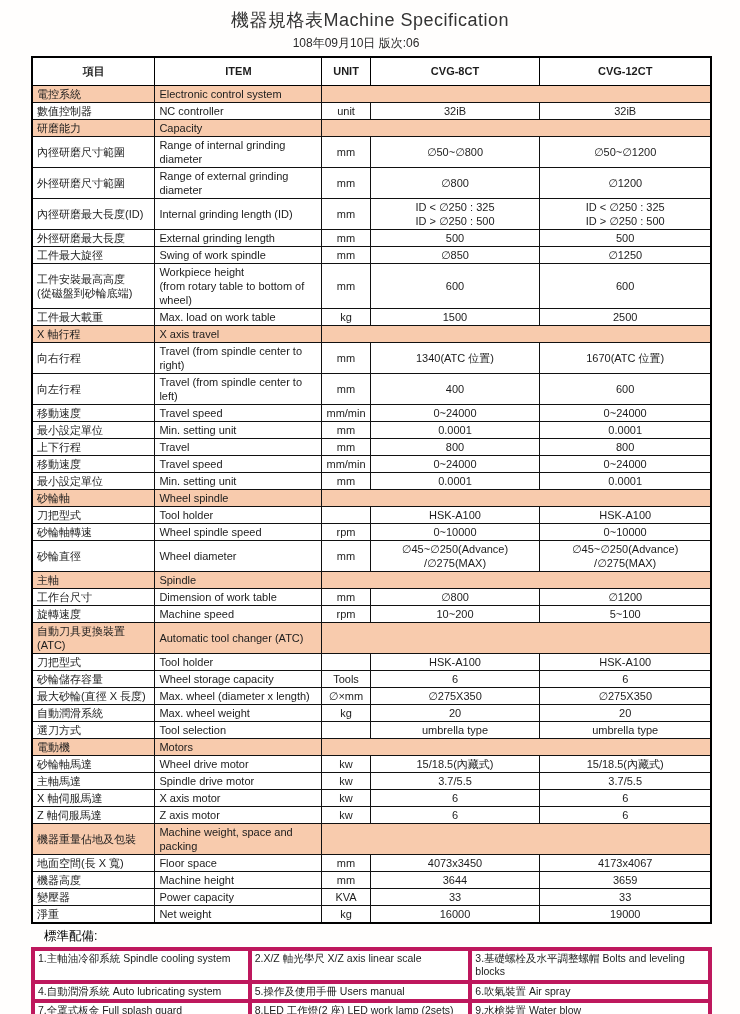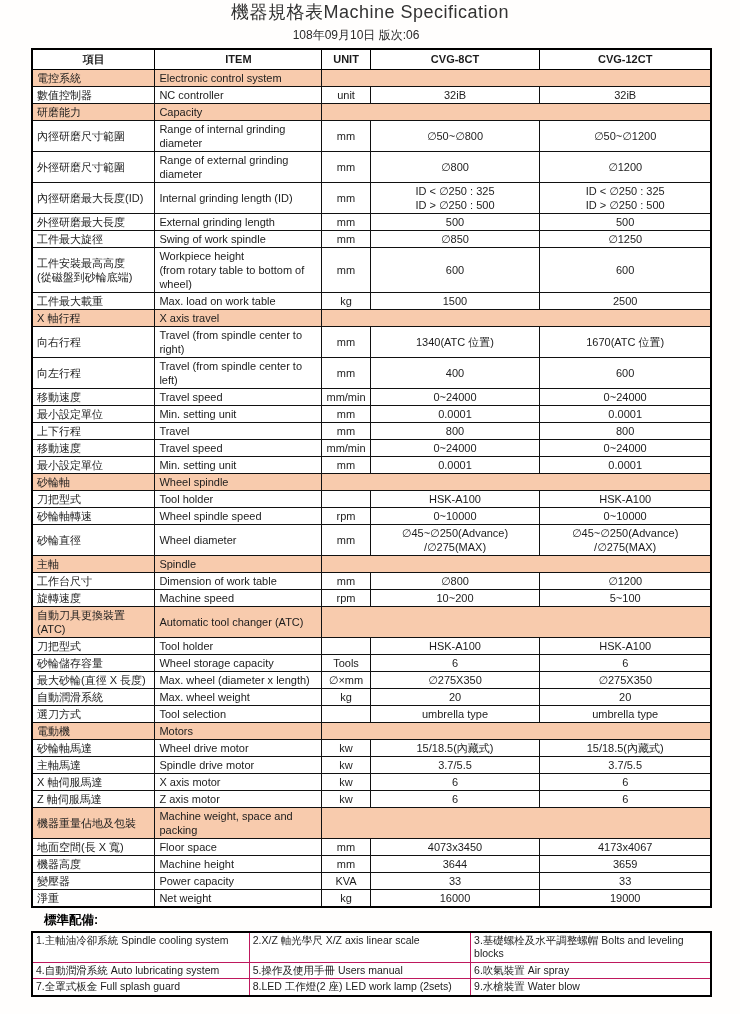--- a/index.html
+++ b/index.html
@@ -3,49 +3,49 @@
 <meta charset="utf-8">
 <style>
   * { margin:0; padding:0; box-sizing:border-box; }
   html,body { background:#ffffff; }
   .page {
     position:relative; width:740px; height:1014px; background:#fffefd;
     font-family:"Liberation Sans","DejaVu Sans",sans-serif; color:#1c1c1c;
     overflow:hidden;
   }
   .doc-title {
-    text-align:center; padding-top:0; font-size:18px; letter-spacing:.5px;
+    text-align:center; padding-top:8px; font-size:18px; letter-spacing:.5px;
     color:#333; font-weight:500;
   }
   .doc-date {
     width:712px; text-align:center; font-size:12px; color:#2a2a2a; margin-top:3px;
   }
   table { border-collapse:collapse; table-layout:fixed; }
   .spec-table {
     margin:4px 0 0 31px; width:681px; border:2px solid #000;
   }
   .spec-table th {
-    border:1px solid #000; font-size:11px; font-weight:bold; height:20px;
+    border:1px solid #000; font-size:11px; font-weight:bold; height:28px;
     text-align:center; background:#fff; padding:0 3px;
   }
   .spec-table td {
     border:1px solid #111; font-size:11px; line-height:14px; padding:1px 4px;
     vertical-align:middle; white-space:pre-line; background:#fff;
   }
   .spec-table td.c-zh, .spec-table td.c-en { text-align:left; }
   .spec-table td.c-unit, .spec-table td.c-v { text-align:center; }
   .spec-table tr.section td { background:var(--section-bg,#F8CBAD); font-weight:500; }
   .acc-label {
-    margin:4px 0 2px 44px; font-size:12.5px; font-weight:bold; color:#000;
+    margin:4px 0 2px 44px; font-size:12.5px; font-weight:normal; color:#000;
   }
   .acc-table {
     margin:0 0 0 31px; width:681px; border:2px solid #000;
   }
   .acc-table td {
-    border:1px solid #be185d; font-size:10.5px; line-height:13.5px; padding:1px 3px;
+    border:4px solid #be185d; font-size:10.5px; line-height:13.5px; padding:1px 3px;
     vertical-align:top; text-align:left; white-space:pre-wrap; background:#fff;
   }
 </style>
 </head>
 <body>
 
 <div class="page">
   <div class="doc-title">機器規格表Machine Specification</div>
   <div class="doc-date">108年09月10日 版次:06</div>
 

